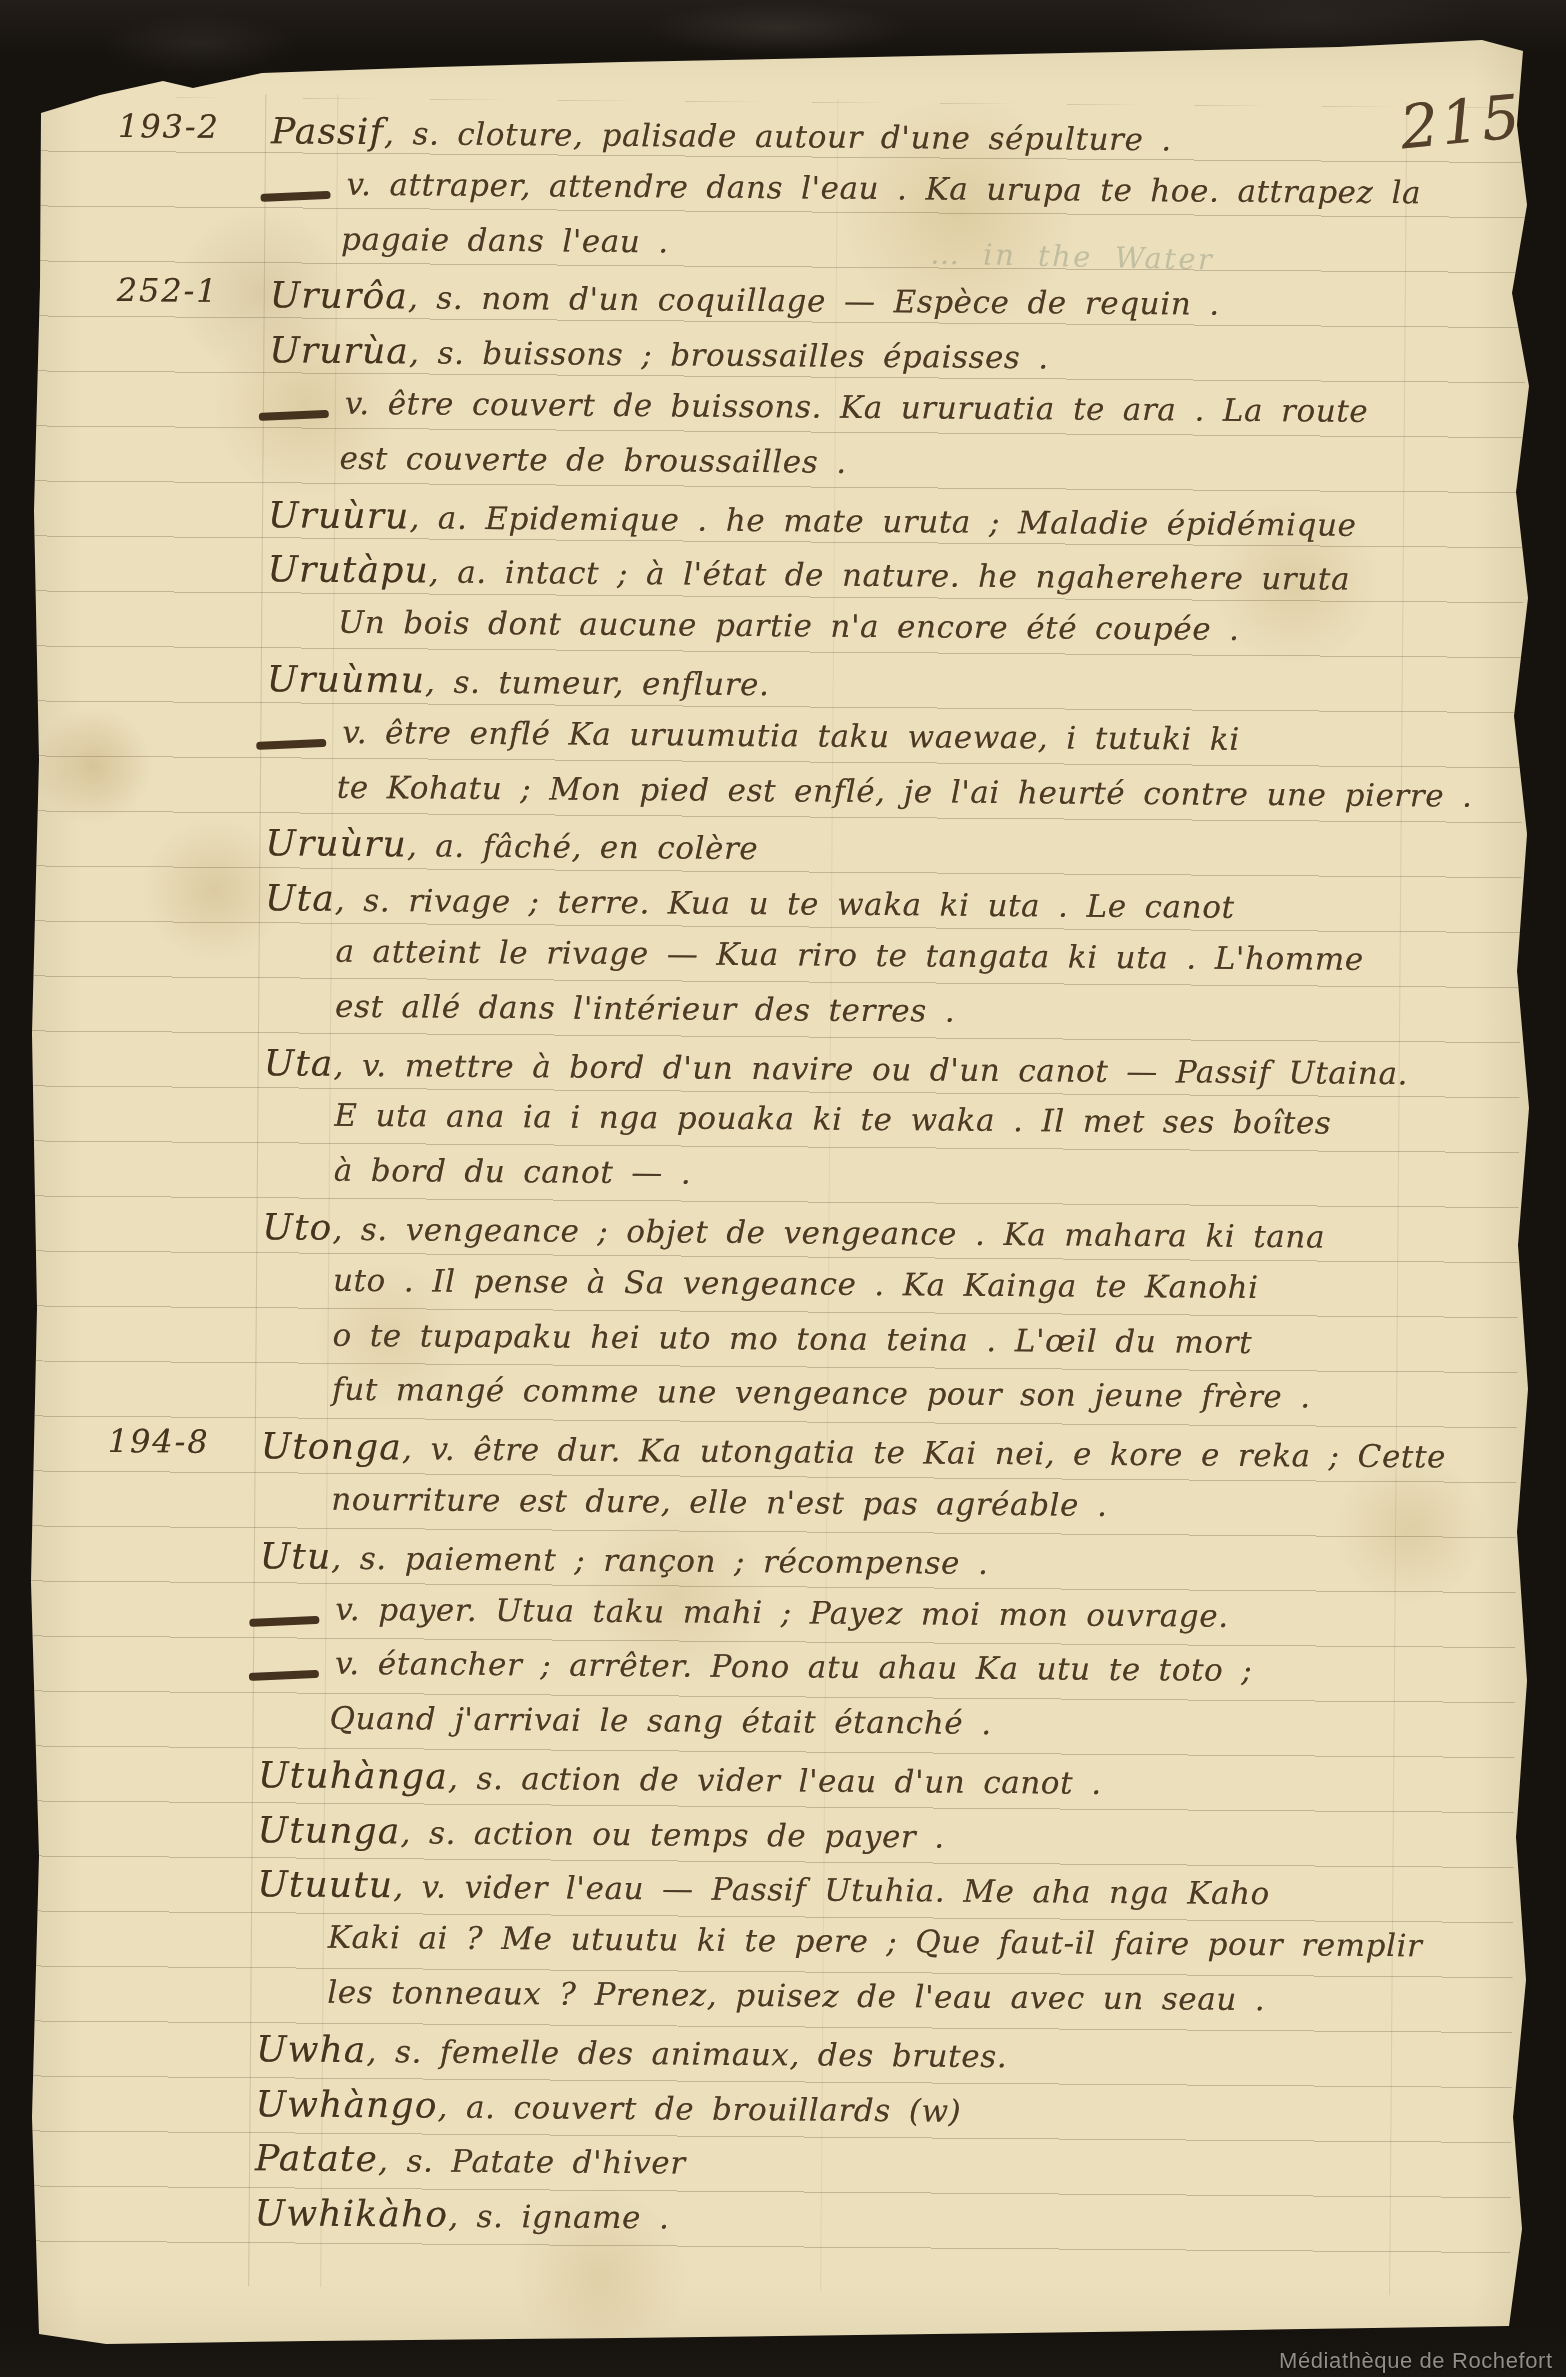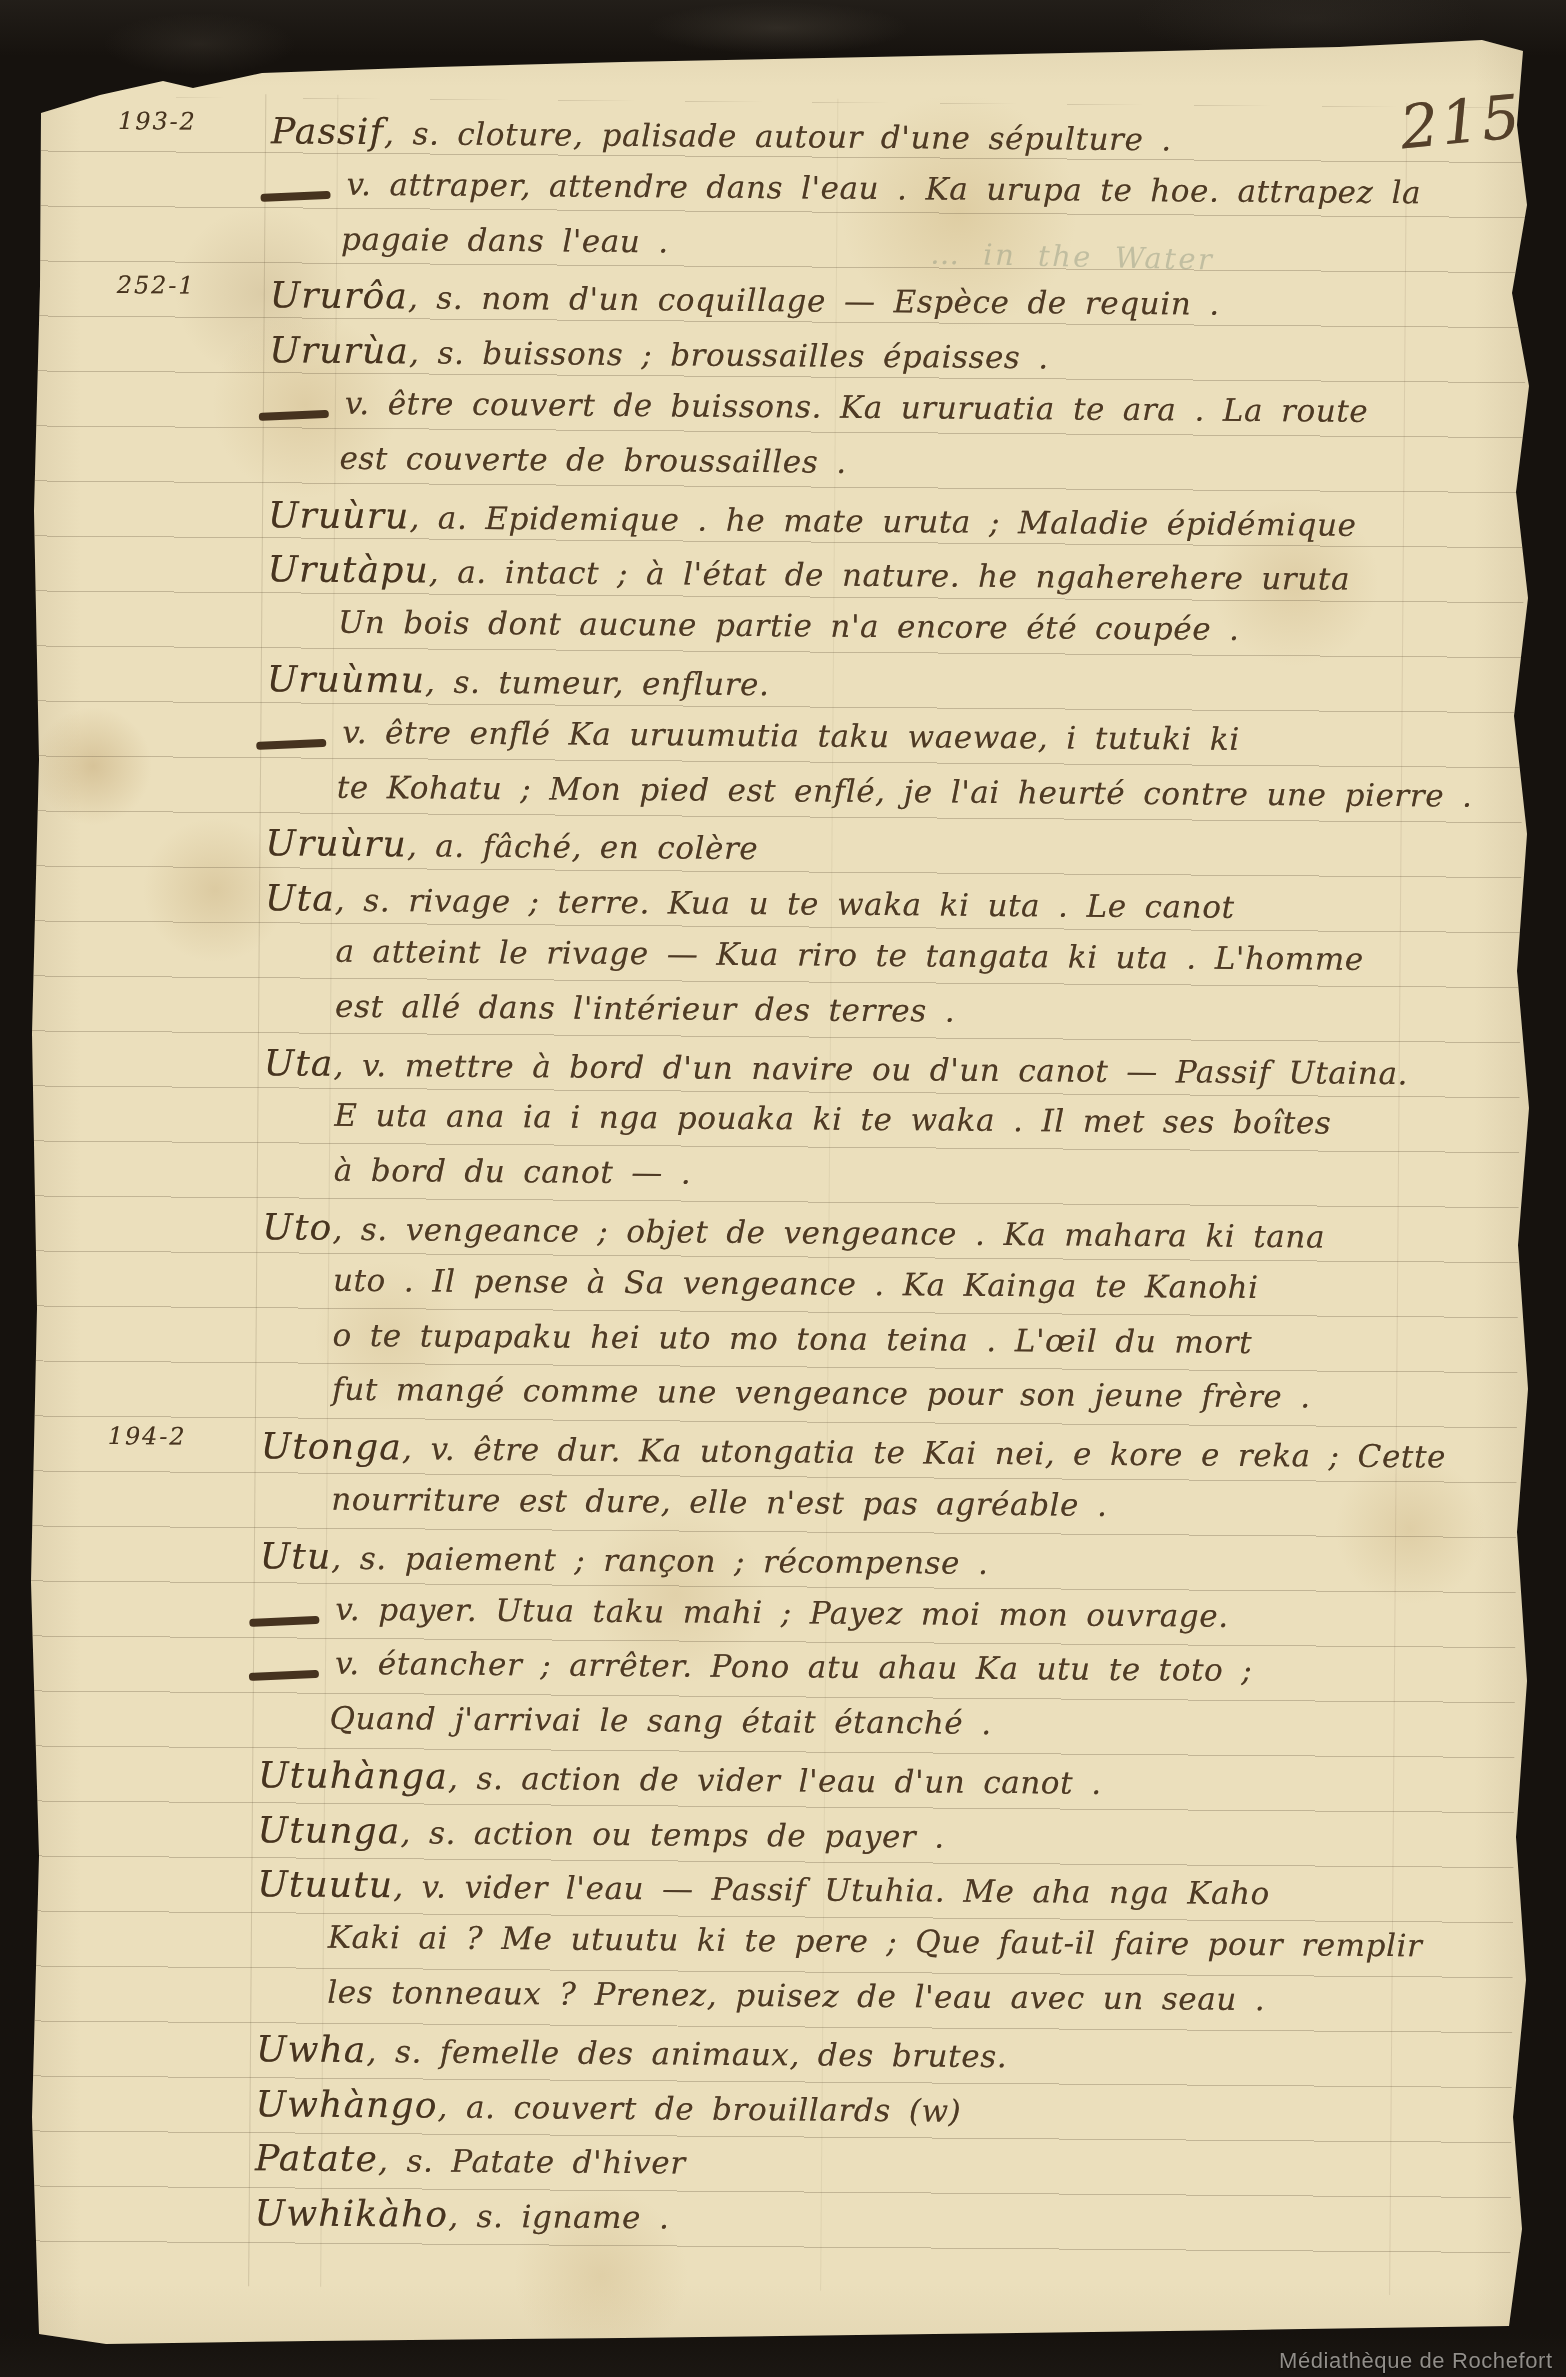--- a/index.html
+++ b/index.html
@@ -60,21 +60,21 @@
   .lines { position:absolute; inset:0; }
   .line {
     position:absolute; white-space:nowrap;
     font-style:italic; color:#4e3a24; font-size:31px;
     letter-spacing:0.6px; word-spacing:7.5px;
     text-shadow:0 0 0.6px rgba(78,58,36,.55);
   }
   .head { font-size:36px; letter-spacing:1.2px; color:#47341f; }
   .margin-num {
     position:absolute; left:-153px; top:-2.5px;
-    font-size:24px; letter-spacing:1.9px; color:#47341f;
+    font-size:32px; letter-spacing:1.9px; color:#47341f;
   }
   .dash {
     position:absolute; left:-86px; top:27px; width:70px; height:7.5px;
     background:#46331f; border-radius:3.7px; transform:rotate(-3deg);
   }
   .page-num {
     position:absolute; left:1400px; top:76px;
     font-size:60px; font-style:italic; color:#54402a;
     transform:rotate(-6deg); letter-spacing:2.5px;
     text-shadow:0 0 0.6px rgba(78,58,36,.5);
@@ -122,21 +122,21 @@
           <div class="line" style="top: 876px; left: 271px;"><span class="head">Uta</span><span class="rest">, s. rivage ; terre. Kua u te waka ki uta . Le canot</span></div>
           <div class="line" style="top: 931px; left: 342px;"><span class="rest">a atteint le rivage — Kua riro te tangata ki uta . L'homme</span></div>
           <div class="line" style="top: 986px; left: 342px;"><span class="rest">est allé dans l'intérieur des terres .</span></div>
           <div class="line" style="top: 1041px; left: 271px;"><span class="head">Uta</span><span class="rest">, v. mettre à bord d'un navire ou d'un canot — Passif Utaina.</span></div>
           <div class="line" style="top: 1095px; left: 342px;"><span class="rest">E uta ana ia i nga pouaka ki te waka . Il met ses boîtes</span></div>
           <div class="line" style="top: 1150px; left: 342px;"><span class="rest">à bord du canot — .</span></div>
           <div class="line" style="top: 1205px; left: 271px;"><span class="head">Uto</span><span class="rest">, s. vengeance ; objet de vengeance . Ka mahara ki tana</span></div>
           <div class="line" style="top: 1260px; left: 342px;"><span class="rest">uto . Il pense à Sa vengeance . Ka Kainga te Kanohi</span></div>
           <div class="line" style="top: 1315px; left: 342px;"><span class="rest">o te tupapaku hei uto mo tona teina . L'œil du mort</span></div>
           <div class="line" style="top: 1369px; left: 342px;"><span class="rest">fut mangé comme une vengeance pour son jeune frère .</span></div>
-          <div class="line" style="top: 1424px; left: 271px;"><span class="margin-num">194-2</span><span class="head">Utonga</span><span class="rest">, v. être dur. Ka utongatia te Kai nei, e kore e reka ; Cette</span></div>
+          <div class="line" style="top: 1424px; left: 271px;"><span class="margin-num">194-8</span><span class="head">Utonga</span><span class="rest">, v. être dur. Ka utongatia te Kai nei, e kore e reka ; Cette</span></div>
           <div class="line" style="top: 1479px; left: 342px;"><span class="rest">nourriture est dure, elle n'est pas agréable .</span></div>
           <div class="line" style="top: 1534px; left: 271px;"><span class="head">Utu</span><span class="rest">, s. paiement ; rançon ; récompense .</span></div>
           <div class="line" style="top: 1589px; left: 347px;"><span class="dash"></span><span class="rest">v. payer. Utua taku mahi ; Payez moi mon ouvrage.</span></div>
           <div class="line" style="top: 1643px; left: 347px;"><span class="dash"></span><span class="rest">v. étancher ; arrêter. Pono atu ahau Ka utu te toto ;</span></div>
           <div class="line" style="top: 1698px; left: 342px;"><span class="rest">Quand j'arrivai le sang était étanché .</span></div>
           <div class="line" style="top: 1753px; left: 271px;"><span class="head">Utuhànga</span><span class="rest">, s. action de vider l'eau d'un canot .</span></div>
           <div class="line" style="top: 1808px; left: 271px;"><span class="head">Utunga</span><span class="rest">, s. action ou temps de payer .</span></div>
           <div class="line" style="top: 1862px; left: 271px;"><span class="head">Utuutu</span><span class="rest">, v. vider l'eau — Passif Utuhia. Me aha nga Kaho</span></div>
           <div class="line" style="top: 1917px; left: 342px;"><span class="rest">Kaki ai ? Me utuutu ki te pere ; Que faut-il faire pour remplir</span></div>
           <div class="line" style="top: 1972px; left: 342px;"><span class="rest">les tonneaux ? Prenez, puisez de l'eau avec un seau .</span></div>

